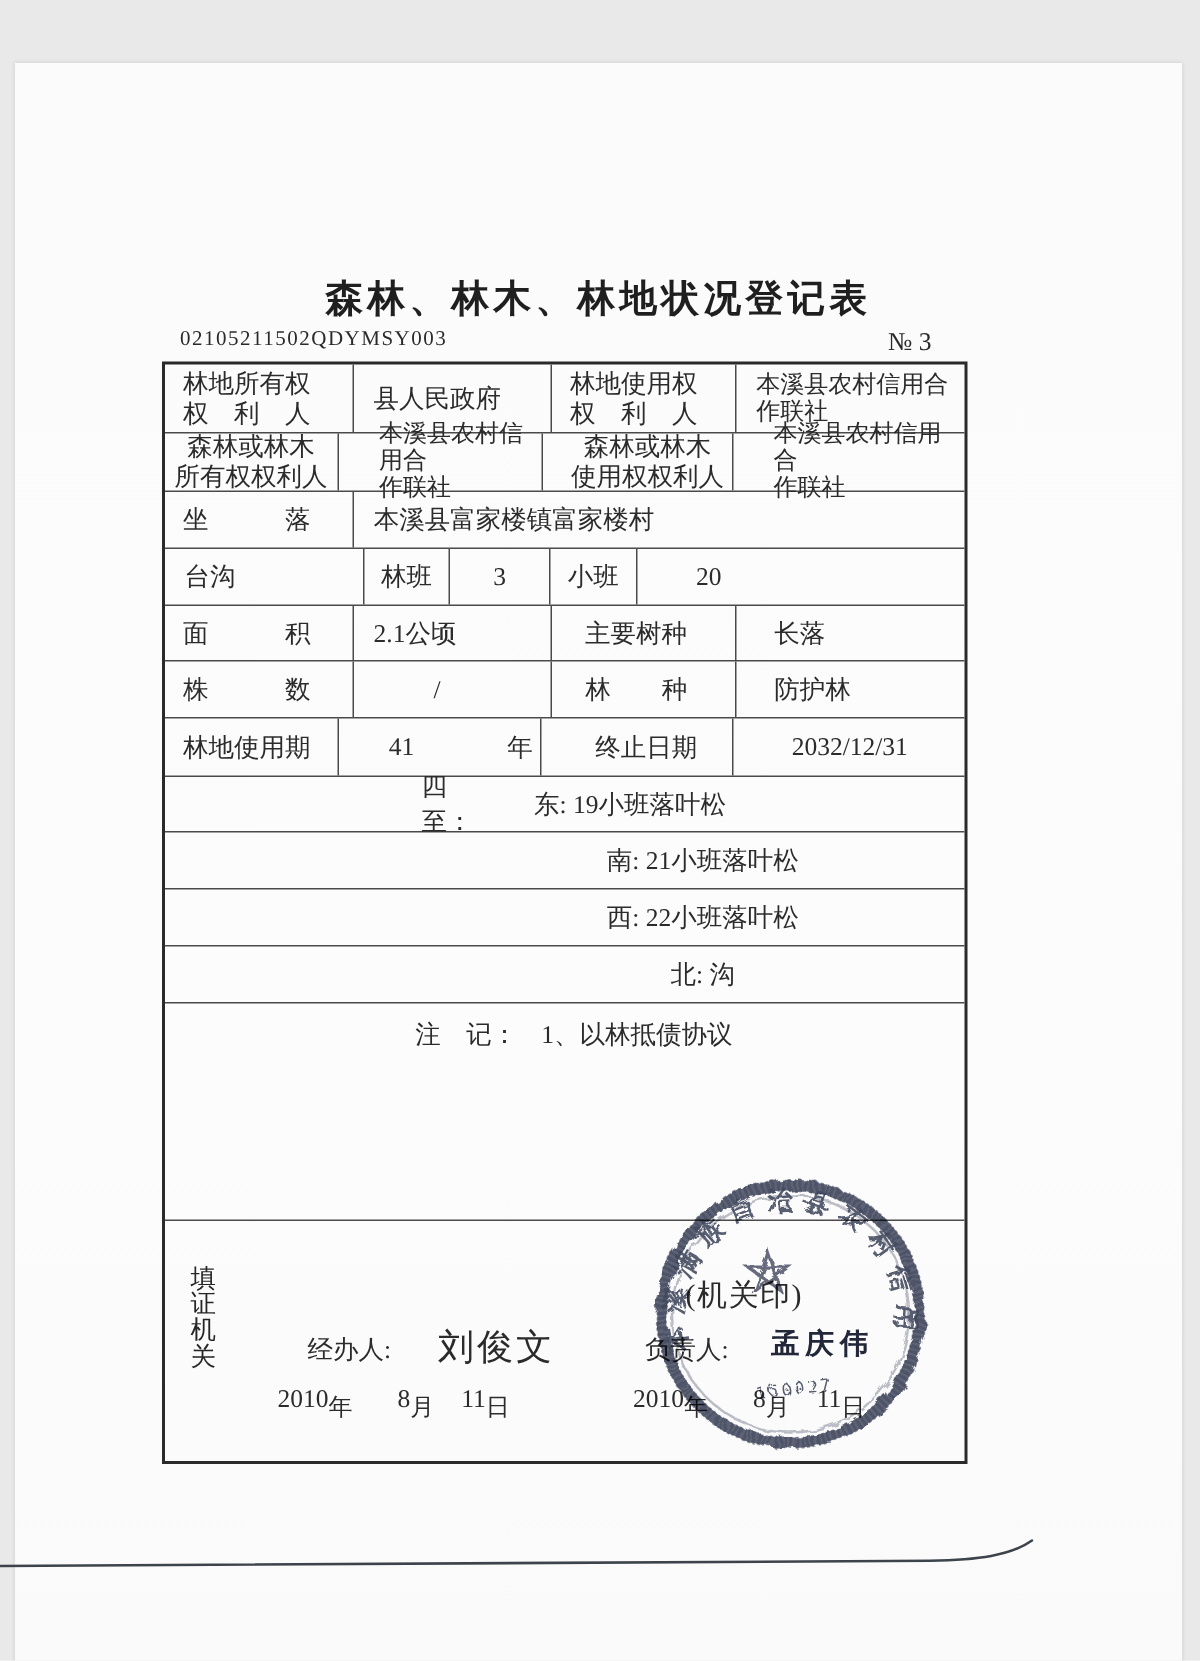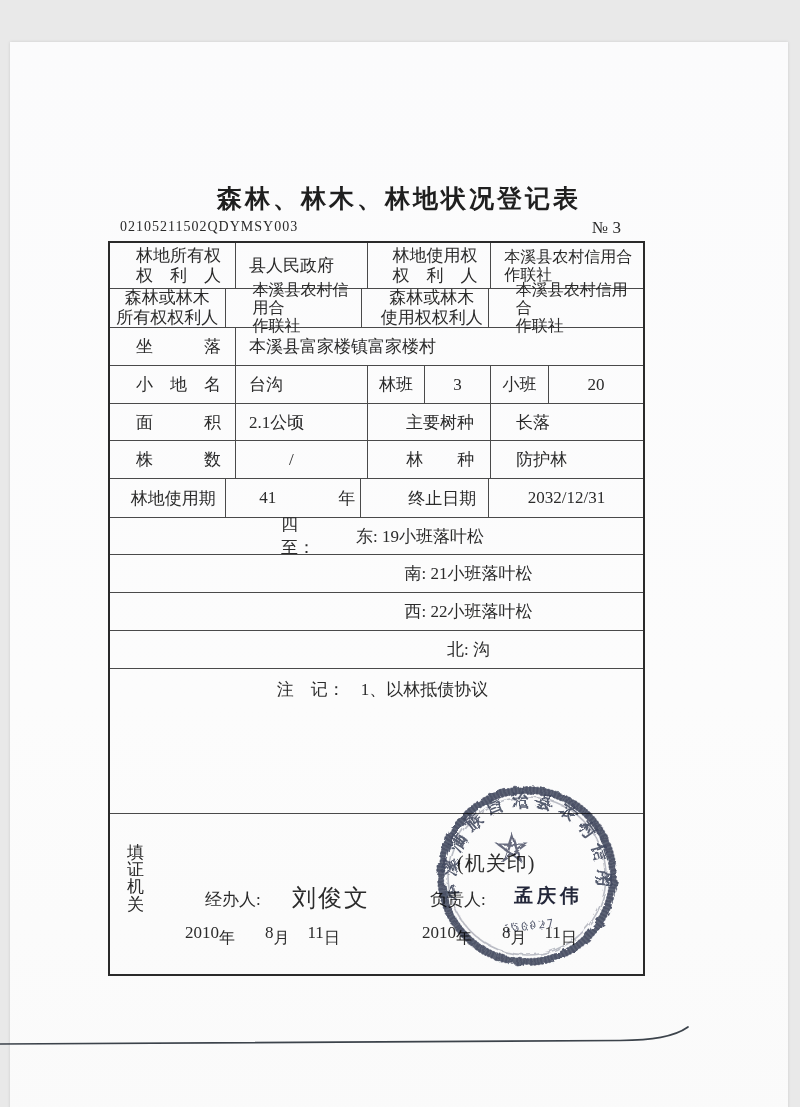--- a/index.html
+++ b/index.html
@@ -26,21 +26,21 @@
 
   .tbl {
     position:absolute; left:98px; top:199px; width:537px;
     border:2px solid #2a2a2a; background:transparent;
     font-size:17px;
   }
   .row { display:flex; border-top:1px solid #4a4a4a; }
   .row:first-child { border-top:none; }
   .cell { border-right:1px solid #4a4a4a; display:flex; flex-direction:column; justify-content:center; }
   .cell:last-child { border-right:none; }
-  .lab { align-items:center; padding-left:12px; }
+  .lab { align-items:flex-start; padding-left:12px; }
   .lab.center2 { align-items:center; padding-left:0; }
   .val { padding-left:13px;justify-content:center; }
   .c1 { width:127px; }
   .c2 { width:133px; }
   .c3 { width:124px; }
   .c4 { width:153px; }
   .s1 { width:57px; }  
   .s2 { width:67px; }  
   .s3 { width:58px; }  
   .s4 { width:95px; }  
@@ -127,23 +127,20 @@
     <div class="row h38">
       <div class="cell lab c1">
         <span>坐　　　落</span>
       </div>
       <div class="cell val" style="width:410px">
         <span>本溪县富家楼镇富家楼村</span>
       </div>
     </div>
 
     <div class="row h38">
-      <div class="cell lab c1">
-        <span>小　地　名</span>
-      </div>
       <div class="cell val c2">
         <span>台沟</span>
       </div>
       <div class="cell ctr s1">
         <span>林班</span>
       </div>
       <div class="cell ctr s2">
         <span>3</span>
       </div>
       <div class="cell ctr s3">

